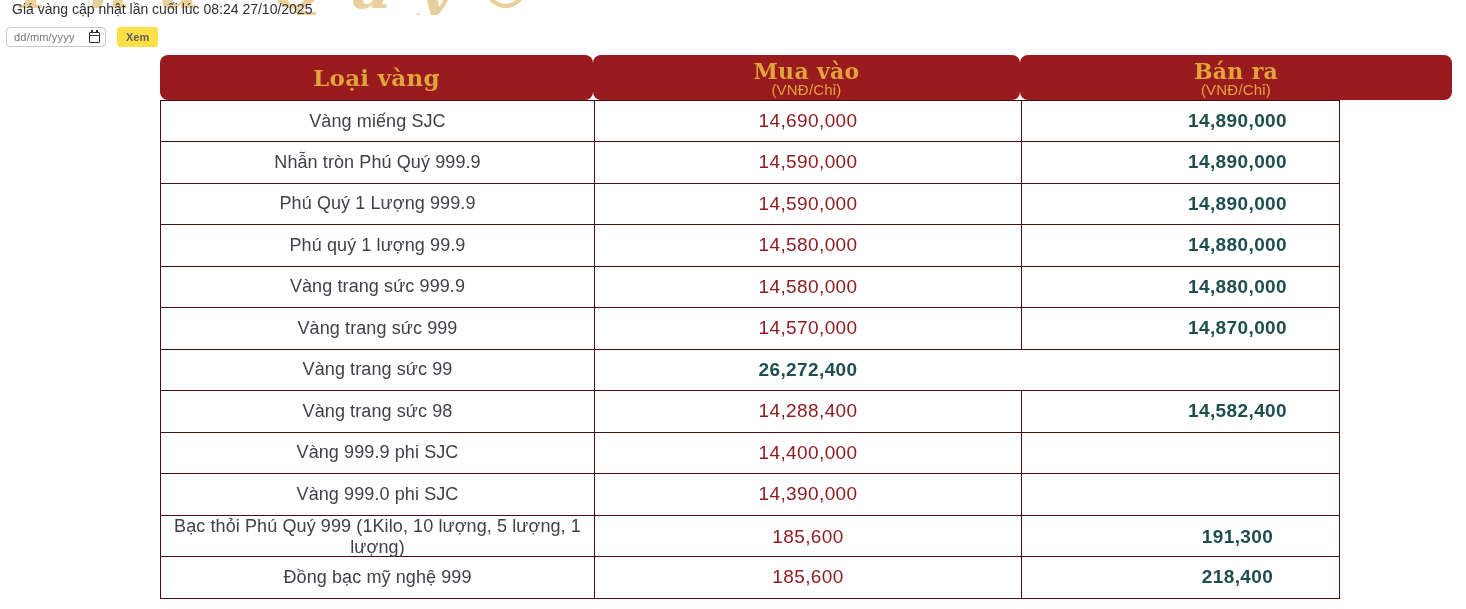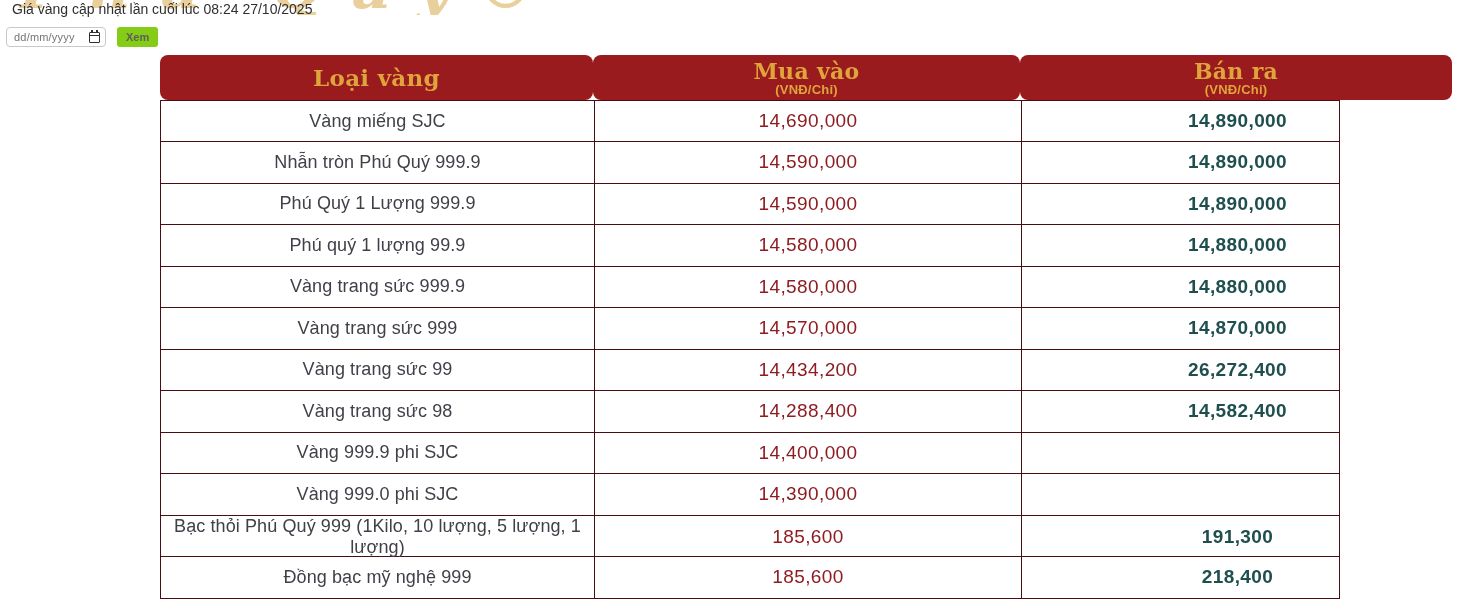--- a/index.html
+++ b/index.html
@@ -39,39 +39,39 @@
   }
   .date-placeholder { flex: 1; font-size: 11px; color: #757575; letter-spacing: 0.2px; }
   .cal-icon { width: 11px; height: 11px; position: relative; border: 1.4px solid #2f2f2f; border-radius: 1px; margin-top: 1px; }
   .cal-icon::before, .cal-icon::after {
     content: ""; position: absolute; top: -3.5px; width: 1.6px; height: 3px; background: #2f2f2f;
   }
   .cal-icon::before { left: 1px; }
   .cal-icon::after { right: 1px; }
   .cal-icon span { position: absolute; left: 0; right: 0; top: 2px; height: 1.4px; background: #2f2f2f; display: block; }
   .view-btn {
-    height: 20px; padding: 0 9px; background: #84cc16; border: none; border-radius: 3px;
+    height: 20px; padding: 0 9px; background: #fde047; border: none; border-radius: 3px;
     font-family: "Liberation Sans", sans-serif; font-size: 11px; font-weight: bold; color: #5e5e5e;
     cursor: pointer;
   }
 
   .gold-table { position: absolute; left: 160px; top: 55px; width: 1180px; z-index: 1; }
   .thead, .trow { display: grid; grid-template-columns: 433px 427px 432px; }
 
   .thead .hcell {
     height: 45px; background: var(--header-bg); border-radius: 8px;
     display: flex; flex-direction: column; align-items: center; justify-content: center;
     color: var(--header-text);
   }
   .hlabel {
     font-family: "DejaVu Serif", serif; font-weight: bold;
     font-size: 22px; line-height: 23px; letter-spacing: 0.3px;
   }
   .hcell.first .hlabel { font-size: 23px; }
-  .hunit { font-size: 13px; font-weight: bold; line-height: 13px; letter-spacing: 0.2px; }
+  .hunit { font-size: 15px; font-weight: normal; line-height: 13px; letter-spacing: 0.2px; }
   .hunit:empty { display: none; }
 
   .tbody { border: 1.5px solid var(--border-color); border-top: 1.5px solid var(--border-color); background: #fff; }
   .trow { height: 40px; }
   .trow + .trow { height: 41.5px; border-top: 1.5px solid var(--border-color); }
   .cell { display: flex; align-items: center; justify-content: center; }
   .cell.buy, .cell.sell { border-left: 1.5px solid var(--border-color); }
   .cell.type { font-size: 18px; color: var(--label-color); letter-spacing: 0.1px; text-align: center; padding: 0 8px; }
   .cell.buy  { font-size: 19px; font-weight: normal; color: var(--buy-color); letter-spacing: 0.4px; }
   .cell.sell { font-size: 19px; font-weight: bold; color: var(--sell-color); letter-spacing: 0.4px; }
@@ -136,21 +136,20 @@
         <div class="cell buy">14,580,000</div>
         <div class="cell sell">14,880,000</div>
       </div>
       <div class="trow">
         <div class="cell type">Vàng trang sức 999</div>
         <div class="cell buy">14,570,000</div>
         <div class="cell sell">14,870,000</div>
       </div>
       <div class="trow">
         <div class="cell type">Vàng trang sức 99</div>
-        <div class="cell buy">14,434,200</div>
         <div class="cell sell">26,272,400</div>
       </div>
       <div class="trow">
         <div class="cell type">Vàng trang sức 98</div>
         <div class="cell buy">14,288,400</div>
         <div class="cell sell">14,582,400</div>
       </div>
       <div class="trow">
         <div class="cell type">Vàng 999.9 phi SJC</div>
         <div class="cell buy">14,400,000</div>

